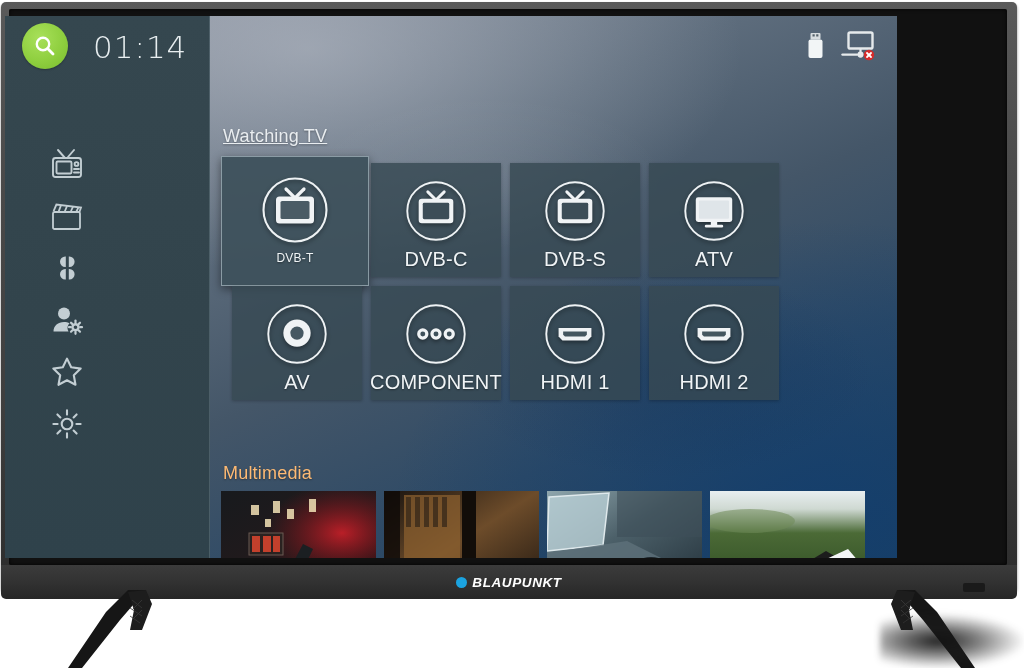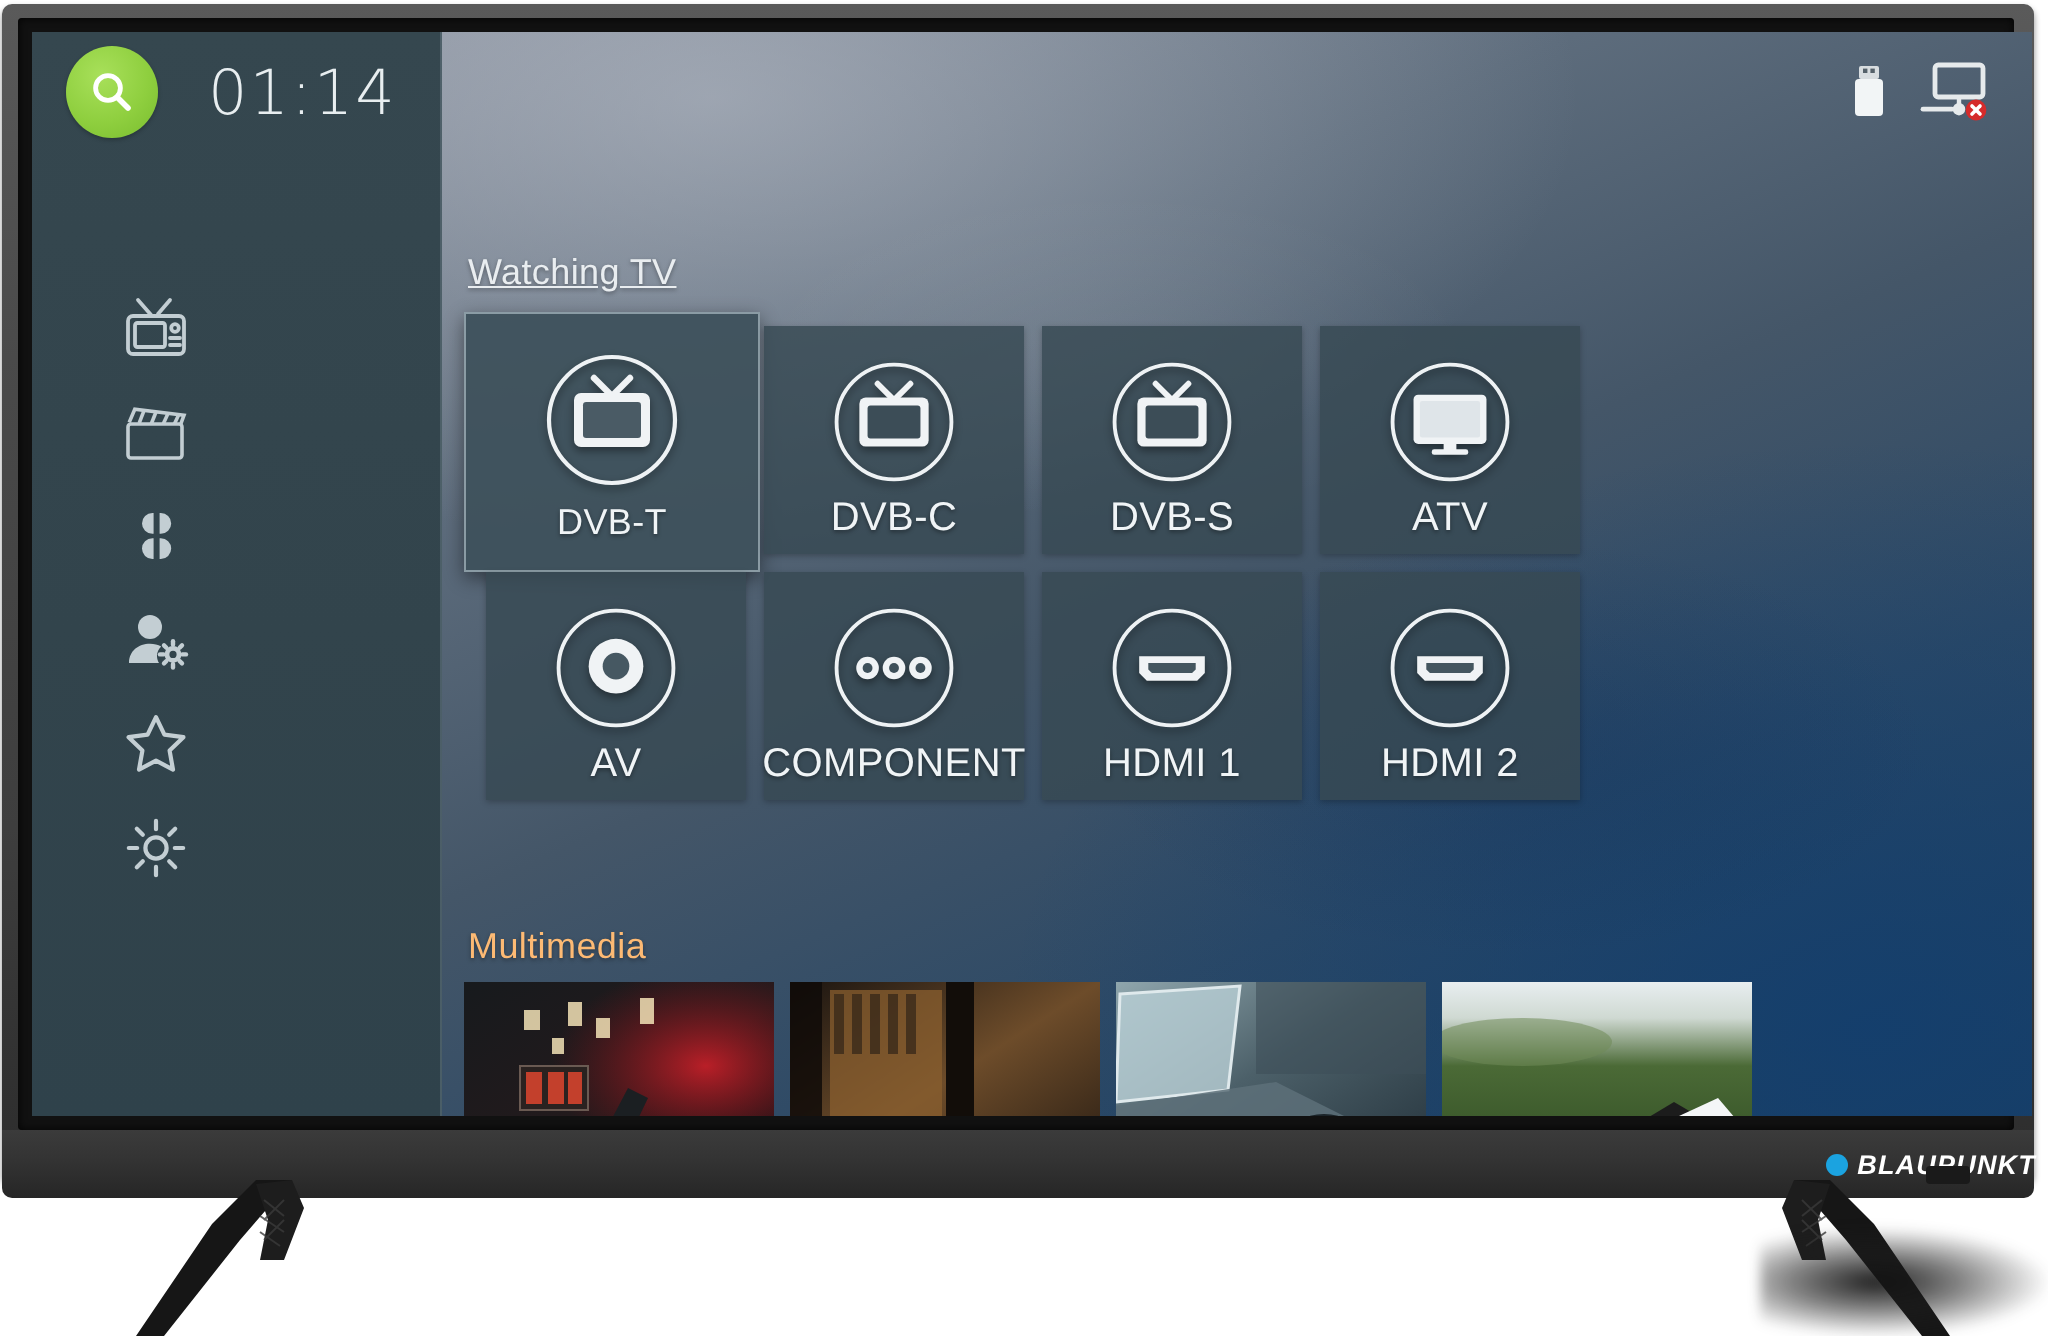--- a/index.html
+++ b/index.html
@@ -19,42 +19,42 @@
     background:#111;border-radius:2px;
     box-shadow:inset 0 0 4px rgba(0,0,0,.9);
   }
   #tv-chinbar{
     position:absolute;left:1px;top:565px;width:1016px;height:34px;
     background:linear-gradient(180deg,#3b3b3b 0%,#333 45%,#262626 100%);
     border-radius:0 0 5px 5px;
   }
   #brand-logo{
     position:absolute;left:0;top:571px;width:1018px;height:22px;
-    display:flex;align-items:center;justify-content:flex-end;gap:5px;
+    display:flex;align-items:center;justify-content:center;gap:5px;
   }
   #brand-dot{width:11px;height:11px;border-radius:50%;background:#1ba3e0;}
   #brand-text{
     color:#ffffff;font-size:13.5px;font-weight:bold;font-style:italic;
     letter-spacing:.6px;font-family:"Liberation Sans",sans-serif;
   }
   #chin-port{position:absolute;left:963px;top:583px;width:22px;height:9px;background:#1a1a1a;border-radius:2px;}
 
   
   .foot{position:absolute;}
   #foot-left{left:68px;top:590px;width:135px;height:78px;}
   #foot-right{left:840px;top:590px;width:135px;height:78px;}
   #smudge{
     position:absolute;left:880px;top:614px;width:144px;height:54px;
     background:radial-gradient(ellipse at 40% 50%, rgba(20,20,20,.95) 0%, rgba(30,30,30,.55) 35%, rgba(255,255,255,0) 72%);
     filter:blur(3px);
   }
 
   
   #screen{
-    position:absolute;left:16px;top:16px;width:1000px;height:542px;
+    position:absolute;left:5px;top:16px;width:892px;height:542px;
     overflow:hidden;background:#40505c;
   }
   #screen-bg{
     position:absolute;inset:0;
     background:
       radial-gradient(ellipse 700px 360px at 34% 6%, rgba(190,195,205,.55) 0%, rgba(150,158,172,0) 62%),
       radial-gradient(ellipse 620px 420px at 92% 92%, rgba(18,62,110,.85) 0%, rgba(18,62,110,0) 70%),
       linear-gradient(157deg,#8f96a3 0%,#7c8694 14%,#5d6c7c 34%,#445668 54%,#2e4a66 74%,#1d3f5f 100%);
   }
   #screen-bg-noise{
@@ -112,21 +112,21 @@
     background:rgba(62,81,92,.95);
     border:1px solid rgba(200,215,222,.55);
     box-shadow:0 3px 9px rgba(0,0,0,.45);
   }
   .tile-icon{margin-top:17px;width:62px;height:62px;}
   .tile.selected .tile-icon{margin-top:19px;width:68px;height:68px;}
   .tile-label{
     margin-top:6px;color:#f0f4f6;font-size:20px;letter-spacing:.2px;
     text-shadow:0 1px 2px rgba(0,0,0,.4);white-space:nowrap;
   }
-  .tile.selected .tile-label{font-size:18px;margin-top:7px;}
+  .tile.selected .tile-label{font-size:12px;margin-top:7px;}
 
   
   #thumb-row{position:absolute;left:12px;top:475px;display:flex;gap:8px;}
   .thumb{width:155px;height:100px;overflow:hidden;position:relative;}
 
   .shadow-soft{filter:drop-shadow(0 2px 2px rgba(0,0,0,.4));}
 </style>
 </head>
 <body>
 

